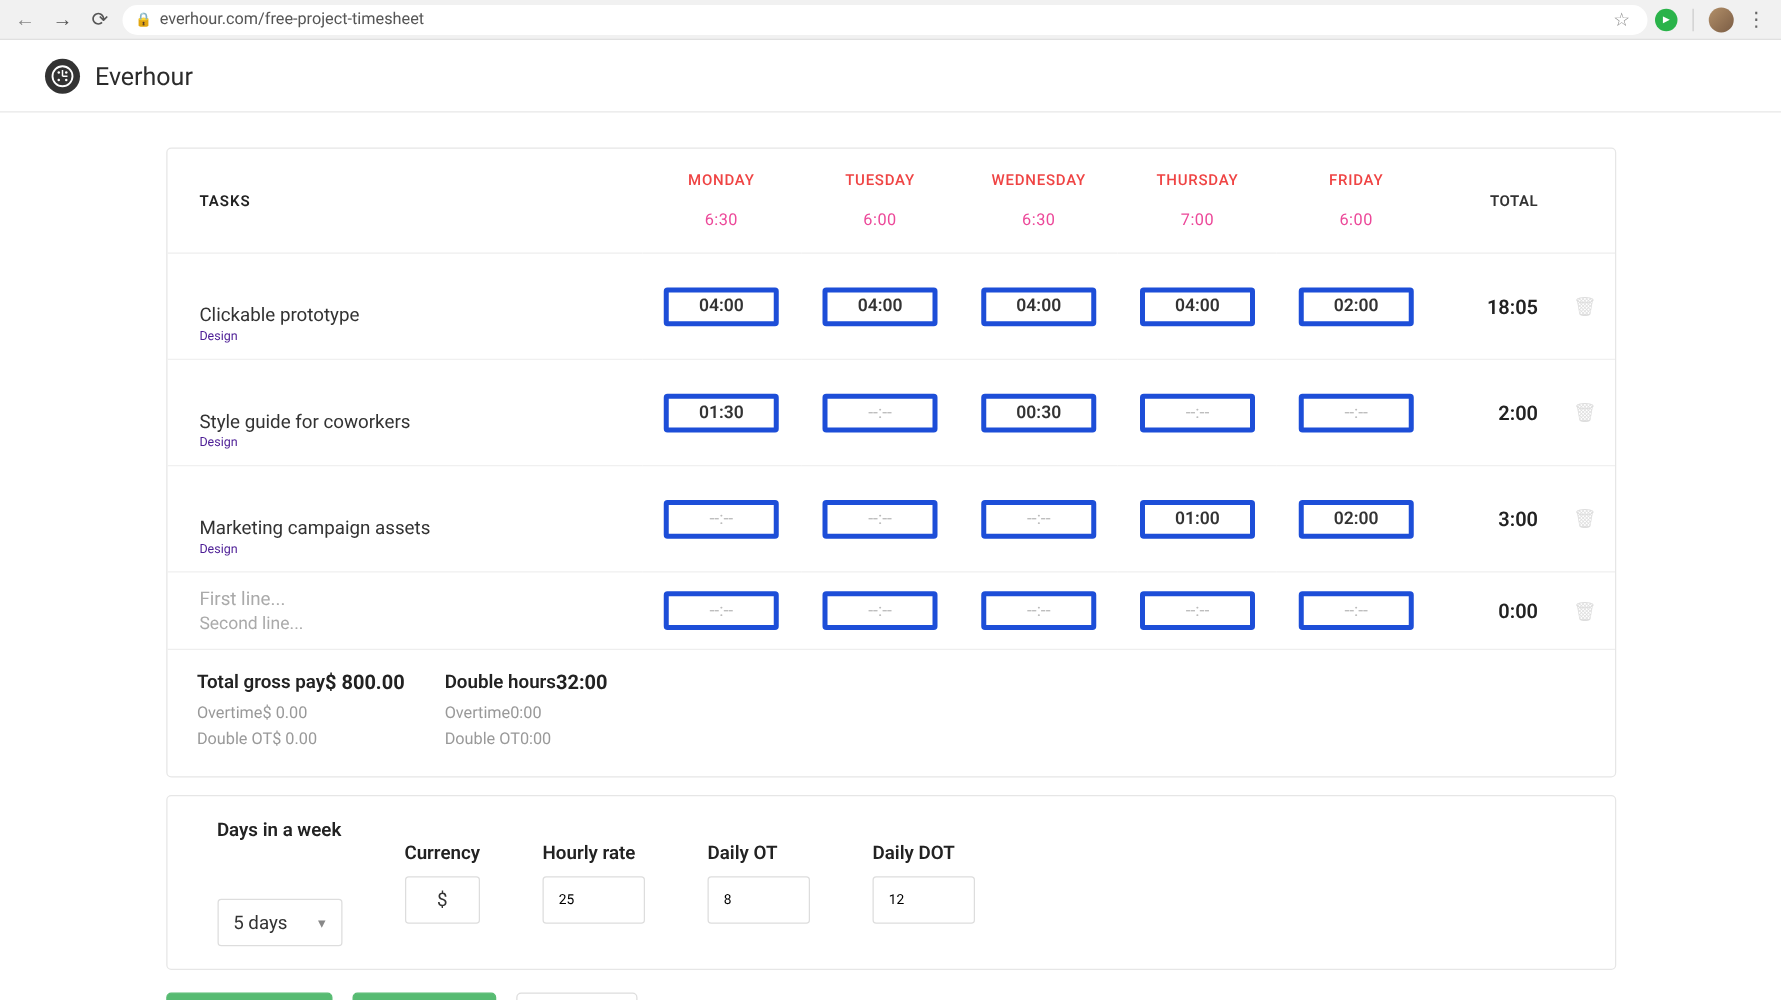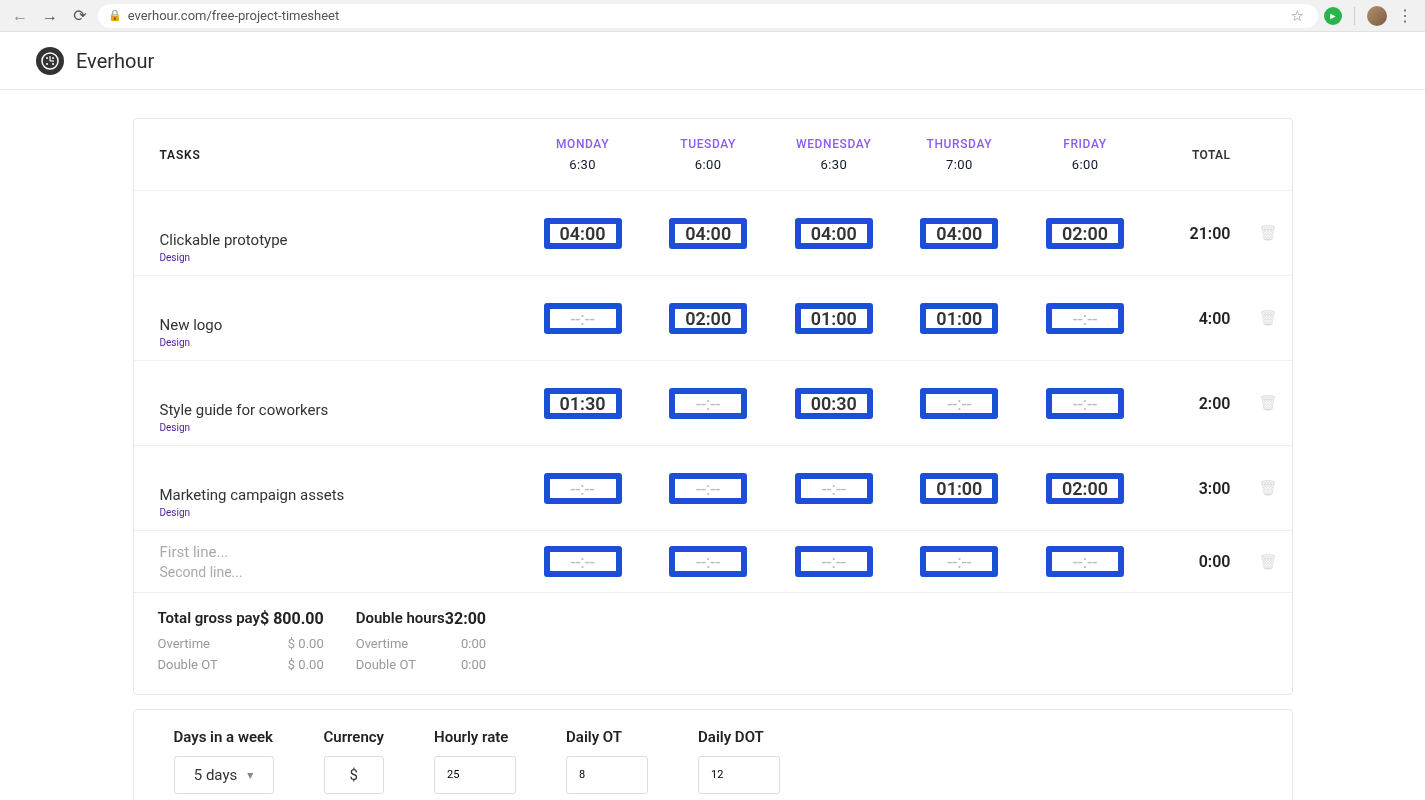--- a/index.html
+++ b/index.html
@@ -48,44 +48,44 @@
   
   .wrap { max-width: 1180px; margin: 28px auto 0; padding: 0 10px 30px;}
   .panel { border:1px solid #e6e6e6; border-radius:4px; }
   table { width:100%; border-collapse: collapse; }
   thead th {
     font-size: 12px; font-weight:600; letter-spacing:.4px;
     color:#333; padding:18px 14px; border-bottom:1px solid #eee;
     text-align:center; vertical-align: middle;
   }
   thead th.tasks-hd { text-align:left; padding-left:26px; color:#222; letter-spacing:.8px;}
-  .day-name { color:#8b5cf6; font-weight:500; letter-spacing:.6px; font-size:12px;}
-  .day-total { color:#0f172a; font-size:13px; font-weight:400; margin-top:6px;}
+  .day-name { color:#ef4444; font-weight:500; letter-spacing:.6px; font-size:12px;}
+  .day-total { color:#ec4899; font-size:13px; font-weight:400; margin-top:18px;}
   .col-tasks { width: 420px; }
   .col-day { width: 128px; }
   .col-total { width: 100px; text-align:right; padding-right:14px; font-weight:600;}
   .col-del { width: 38px; }
 
   tbody tr { border-bottom:1px solid #f0f0f0; }
   tbody tr:last-child { border-bottom: 0; }
   td { padding: 10px 14px; text-align:center; vertical-align: middle; }
   td.task-cell { text-align:left; padding:12px 14px 12px 26px; }
   .task-name { font-size:15px; color:#333; margin-bottom:3px;margin-top:28px;}
   .task-cat  { font-size:10px; color:#4c1d95; }
   input.task-name-input, input.task-cat-input {
     border:none; outline:none; width:100%; font-family:inherit;
     background:transparent;
   }
   input.task-name-input { font-size:15px; color:#333; margin-bottom:3px;}
   input.task-cat-input  { font-size:14px; color:#5a5a5a;}
   input.task-name-input::placeholder, input.task-cat-input::placeholder { color:#aaa;}
 
   .time-input {
-    width: 78px; height:31px; border:6px solid #1d4ed8; border-radius:3px;
-    text-align:center; font-size:18px; font-weight:600; color:#333;
+    width: 92px; height:31px; border:4px solid #1d4ed8; border-radius:3px;
+    text-align:center; font-size:14px; font-weight:600; color:#333;
     font-family:inherit; outline:none;
   }
   .time-input::placeholder { color:#bbb; font-weight:400;}
   .row-total { font-size:16px; font-weight:600; color:#222; text-align:right; padding-right:14px;}
   .trash { color:#ddd; font-size:15px; cursor:pointer;}
 
   
   .summary { border-top:1px solid #eee; padding:16px 24px 18px; display:flex; align-items:flex-start; }
   .summary-left { flex:1; }
   .client-name {
@@ -96,33 +96,33 @@
     border:none; outline:none; font-size:14px; color:#888; width:280px; height:32px;
     resize:none; font-family:inherit; background:transparent; margin-top:4px;
   }
   .footnote::placeholder { color:#aaa;}
   .sums { display:flex; gap:32px; }
   .sum-col { min-width:160px; }
   .sum-col:last-child{ min-width:130px;}
   .sum-head { display:flex; justify-content:space-between; margin-bottom:6px;}
   .sum-head .label { font-size:15px; font-weight:600; color:#222;}
   .sum-head .value { font-size:16px; font-weight:700; color:#222;}
-  .sum-sub { display:flex; justify-content:space-between; font-size:13px; color:#999; line-height:1.6;}
+  .sum-sub { display:flex; font-size:13px; color:#999; line-height:1.6;}
 
   
   .settings { border:1px solid #e6e6e6; border-radius:4px; margin:14px 0 0; padding:18px 40px;
     display:flex; align-items:center; gap:50px;}
   .setting { display:flex; flex-direction:column; gap:10px;}
   .setting-label { font-size:15px; font-weight:600; color:#222;}
   .field {
     height:38px; border:1px solid #ddd; border-radius:3px; padding:0 12px;
     display:flex; align-items:center; gap:10px; min-width:82px;
     font-size:15px; color:#333; background:#fff;
   }
-  .field.select { cursor:pointer; justify-content:center;}
+  .field.select { cursor:pointer; justify-content:space-between;margin-top:36px;}
   .field input { border:none; outline:none; font-size:11px; width:50px; font-family:inherit;}
   .chev { color:#888; font-size:12px;}
 
   
   .actions { display:flex; align-items:center; gap:16px; margin-top:18px;}
   .btn { height:38px; padding:0 34px; border-radius:4px; font-size:15px;
     font-family: ui-monospace, "SFMono-Regular", Menlo, monospace;
     display:inline-flex; align-items:center; justify-content:center; cursor:pointer; user-select:none;}
   .btn-green { background:#57bb72; color:#fff; border:1px solid #57bb72;}
   .btn-outline { background:#fff; color:#555; border:1px solid #ddd;}
@@ -198,34 +198,21 @@
           <tr>
             <td class="task-cell">
       <div class="task-name">Clickable prototype</div>
       <div class="task-cat">Design</div>
     </td>
             <td><input class="time-input" placeholder="--:--" value="04:00" style=""></td>
             <td><input class="time-input" placeholder="--:--" value="04:00" style=""></td>
             <td><input class="time-input" placeholder="--:--" value="04:00" style=""></td>
             <td><input class="time-input" placeholder="--:--" value="04:00" style=""></td>
             <td><input class="time-input" placeholder="--:--" value="02:00" style=""></td>
-            <td class="row-total">21:00</td>
-            <td><span class="trash">🗑</span></td>
-          </tr>
-          <tr>
-            <td class="task-cell">
-      <div class="task-name">New logo</div>
-      <div class="task-cat">Design</div>
-    </td>
-            <td><input class="time-input" placeholder="--:--" value="" style=""></td>
-            <td><input class="time-input" placeholder="--:--" value="02:00" style=""></td>
-            <td><input class="time-input" placeholder="--:--" value="01:00" style=""></td>
-            <td><input class="time-input" placeholder="--:--" value="01:00" style=""></td>
-            <td><input class="time-input" placeholder="--:--" value="" style=""></td>
-            <td class="row-total">4:00</td>
+            <td class="row-total">18:05</td>
             <td><span class="trash">🗑</span></td>
           </tr>
           <tr>
             <td class="task-cell">
       <div class="task-name">Style guide for coworkers</div>
       <div class="task-cat">Design</div>
     </td>
             <td><input class="time-input" placeholder="--:--" value="01:30" style=""></td>
             <td><input class="time-input" placeholder="--:--" value="" style=""></td>
             <td><input class="time-input" placeholder="--:--" value="00:30" style=""></td>

